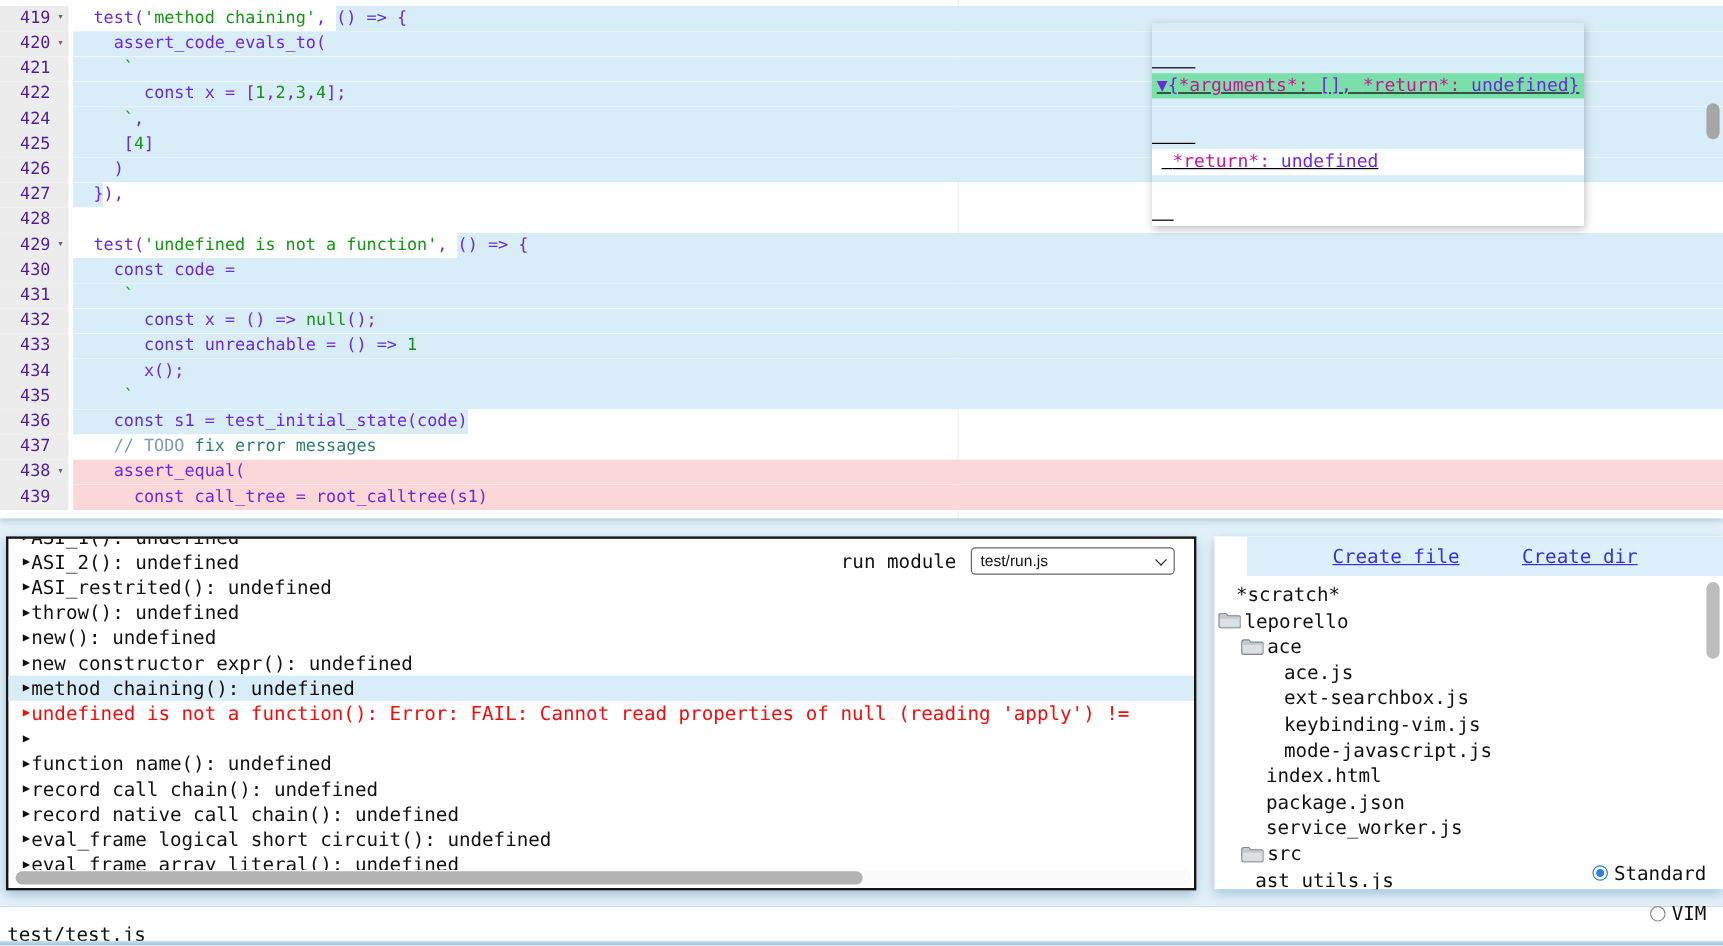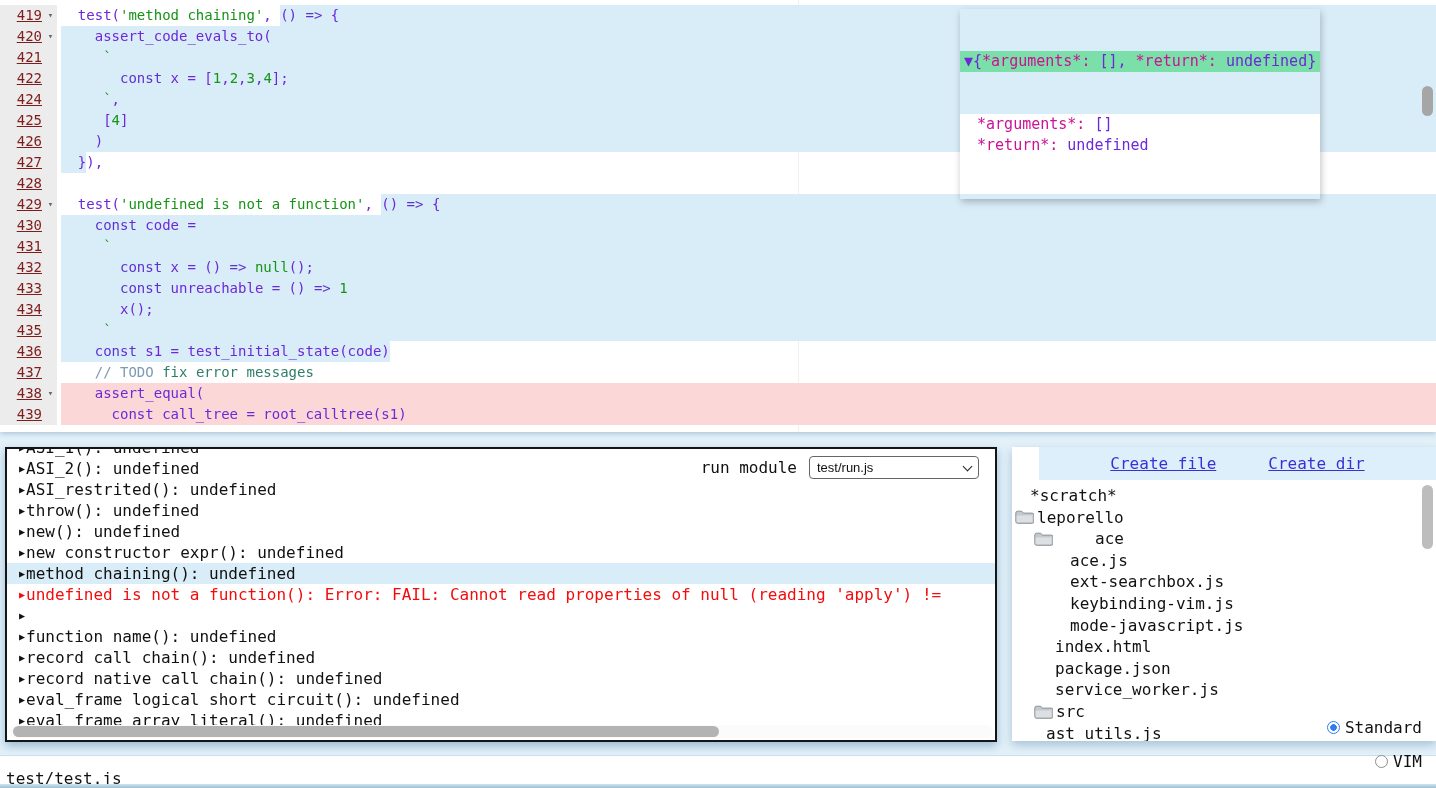--- a/index.html
+++ b/index.html
@@ -12,39 +12,40 @@
   
   #editor{
     position:absolute;left:0;top:0;width:1436px;height:432px;
     background:#ffffff;overflow:hidden;
     box-shadow:0 2px 5px rgba(110,150,185,.45);
   }
   #print-margin{position:absolute;left:798px;top:0;width:1px;height:432px;background:rgba(0,0,0,.06);}
   #lines{position:absolute;left:0;top:5px;width:100%;}
   .cl{display:flex;height:21px;line-height:21px;font-size:14px;}
   .gutter{flex:0 0 57px;background:#ececec;display:flex;align-items:center;}
-  .lnum{flex:1;text-align:right;color:#7f1d1d;padding-right:2px;text-decoration:underline;}
+  .lnum{flex:1;text-align:right;color:#4c1d95;padding-right:2px;}
   .fold{width:13px;font-size:9px;color:#666;text-align:center;line-height:21px;}
   .code{flex:1;display:flex;white-space:pre;overflow:hidden;padding-left:4px;}
   .hl-blue{background:#d9edf8;}
   .hl-pink{background:#fbd7d7;}
   .grow{flex:1 0 auto;}
   .fill{flex:1 0 auto;}
   .seg.p{color:#6d28d9;}
   .seg.k{color:#5e30d0;}
   .seg.s{color:#159415;}
   .seg.n{color:#159415;}
   .seg.c1{color:#7e9ab6;}
   .seg.c2{color:#2f7d68;}
   .seg.m{color:#cc1196;}
   
   #tooltip{
-    position:absolute;left:960px;top:9px;z-index:6;
+    position:absolute;left:960px;top:19px;z-index:6;
     font-size:15px;line-height:21px;white-space:pre;
     box-shadow:1px 3px 7px rgba(0,0,0,.25);
+    text-decoration:underline;
   }
   #tt-header{background:#7adfa9;color:#111;padding:0 4px;}
   #tt-body{background:#ffffff;padding:0 10px 1px 8px;}
   .vthumb{position:absolute;right:3px;width:11px;border-radius:6px;background:#a6a6a6;}
   #ed-thumb{top:86px;height:30px;}
   
   #results{
     position:absolute;left:5px;top:447px;width:988px;height:291px;
     background:#fff;border:2px solid #151515;
     box-shadow:0 4px 9px rgba(105,150,185,.6);
@@ -241,21 +242,21 @@
       <div class="cl">
         <div class="gutter">
           <span class="lnum">439</span>
           <span class="fold"></span>
         </div>
         <div class="code"><span class="hl-pink grow"><span class="seg p">      const call_tree = root_calltree(s1)</span></span></div>
       </div>
     </div>
   <div id="tooltip">
     <div id="tt-header"><span class="seg p">▼{</span><span class="seg m">*arguments*:</span><span class="seg p"> [], </span><span class="seg m">*return*:</span><span class="seg p"> undefined}</span></div>
-    <div id="tt-body"><div style="white-space: pre;"><span class="seg p"> </span><span class="seg m">*arguments*:</span><span class="seg p"> []</span></div><div style="white-space: pre;"><span class="seg p"> </span><span class="seg m">*return*:</span><span class="seg p"> undefined</span></div></div>
+    <div id="tt-body"><div style="white-space: pre;"><span class="seg p"> </span><span class="seg m">*return*:</span><span class="seg p"> undefined</span></div></div>
   </div>
   <div id="ed-thumb" class="vthumb"></div>
 </div>
 
 <div id="results">
   <div id="results-inner">
     <div id="results-list">
         <div class="rrow"><span class="arr">▶</span><span>ASI_1(): undefined</span></div>
         <div class="rrow"><span class="arr">▶</span><span>ASI_2(): undefined</span></div>
         <div class="rrow"><span class="arr">▶</span><span>ASI_restrited(): undefined</span></div>
@@ -288,21 +289,21 @@
   <div id="tree-header">
     <a>Create file</a>
     <a>Create dir</a>
   </div>
   <div id="tree-list">
       <div class="trow" style="padding-left: 18px;"><span>*scratch*</span></div>
       <div class="trow" style="padding-left: 3px;"><span class="ficon"><svg width="19" height="14" viewBox="0 0 19 14">
             <path d="M0.8 3 q0-1.8 1.8-1.8 h4.1 l1.6 1.9 h8.9 q1.8 0 1.8 1.8 v6.6 q0 1.8-1.8 1.8 h-14.6 q-1.8 0-1.8-1.8 z" fill="#c4c9ce" stroke="#83898f" stroke-width="0.9"></path>
             <path d="M1.6 5.6 h15.8 v5.7 q0 1-1 1 h-13.8 q-1 0-1-1 z" fill="#dde0e3"></path>
           </svg></span><span>leporello</span></div>
-      <div class="trow" style="padding-left: 22px; gap: 39px;"><span class="ficon"><svg width="19" height="14" viewBox="0 0 19 14">
+      <div class="trow" style="padding-left: 22px;"><span class="ficon"><svg width="19" height="14" viewBox="0 0 19 14">
             <path d="M0.8 3 q0-1.8 1.8-1.8 h4.1 l1.6 1.9 h8.9 q1.8 0 1.8 1.8 v6.6 q0 1.8-1.8 1.8 h-14.6 q-1.8 0-1.8-1.8 z" fill="#c4c9ce" stroke="#83898f" stroke-width="0.9"></path>
             <path d="M1.6 5.6 h15.8 v5.7 q0 1-1 1 h-13.8 q-1 0-1-1 z" fill="#dde0e3"></path>
           </svg></span><span>ace</span></div>
       <div class="trow" style="padding-left: 58px;"><span>ace.js</span></div>
       <div class="trow" style="padding-left: 58px;"><span>ext-searchbox.js</span></div>
       <div class="trow" style="padding-left: 58px;"><span>keybinding-vim.js</span></div>
       <div class="trow" style="padding-left: 58px;"><span>mode-javascript.js</span></div>
       <div class="trow" style="padding-left: 43px;"><span>index.html</span></div>
       <div class="trow" style="padding-left: 43px;"><span>package.json</span></div>
       <div class="trow" style="padding-left: 43px;"><span>service_worker.js</span></div>

